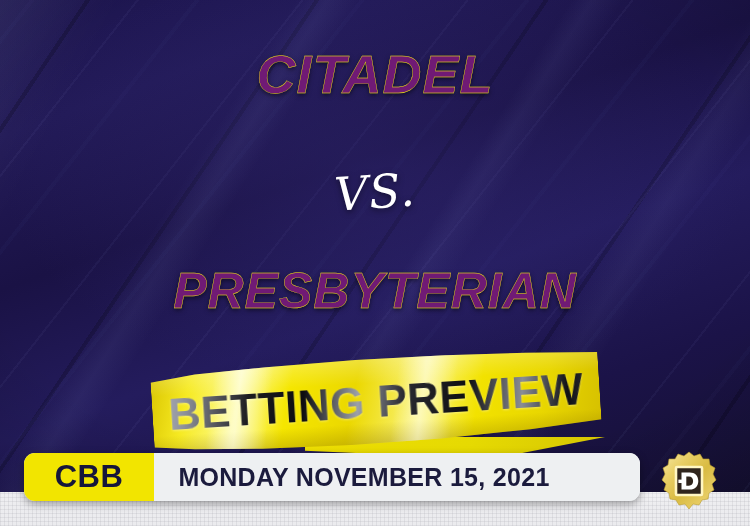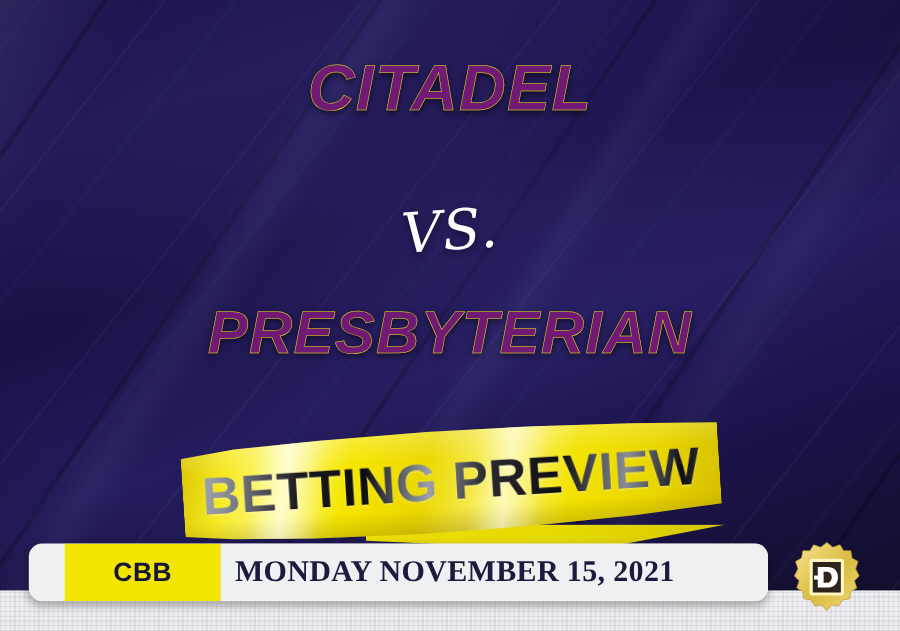--- a/index.html
+++ b/index.html
@@ -85,21 +85,21 @@
     font-family:"Liberation Sans", sans-serif;
     font-weight:bold;
     font-style:italic;
     color:#701a75;
     letter-spacing:1px;
     line-height:1;
     text-shadow:0 2px 5px rgba(0,0,0,.55);
     -webkit-text-stroke:.4px #f2e318;
   }
   #team-top    { top:47px;  font-size:54px; }
-  #team-bottom { top:252px; font-size:50px; }
+  #team-bottom { top:266px; font-size:50px; }
 
   
   .vs-mark {
     position:absolute;
     left:0; width:750px;
     top:165px;
     text-align:center;
     font-family:"DejaVu Serif", serif;
     font-style:italic;
     font-weight:normal;
@@ -187,33 +187,32 @@
     background:#eef0f2;
     box-shadow:0 3px 8px rgba(0,0,0,.35);
   }
   .league-chip {
     width:130px;
     flex:0 0 130px;
     background:#f2e500;
     display:flex; align-items:center; justify-content:center;
     font-family:"Liberation Sans", sans-serif;
     font-weight:bold;
-    font-size:22px;
+    font-size:31px;
     letter-spacing:.5px;
     color:#16163a;
-    margin-left:30px;
   }
   .date-zone {
     flex:1 1 auto;
     background:#eef0f2;
     display:flex; align-items:center; justify-content:center;
     padding-right:66px;
   }
   .date-text {
-    font-family:Liberation Serif, serif;
+    font-family:Liberation Sans, sans-serif;
     font-weight:bold;
     font-size:25px;
     letter-spacing:.3px;
     color:#1b1b3d;
     white-space:nowrap;
   }
 
   
   .seal {
     position:absolute;

